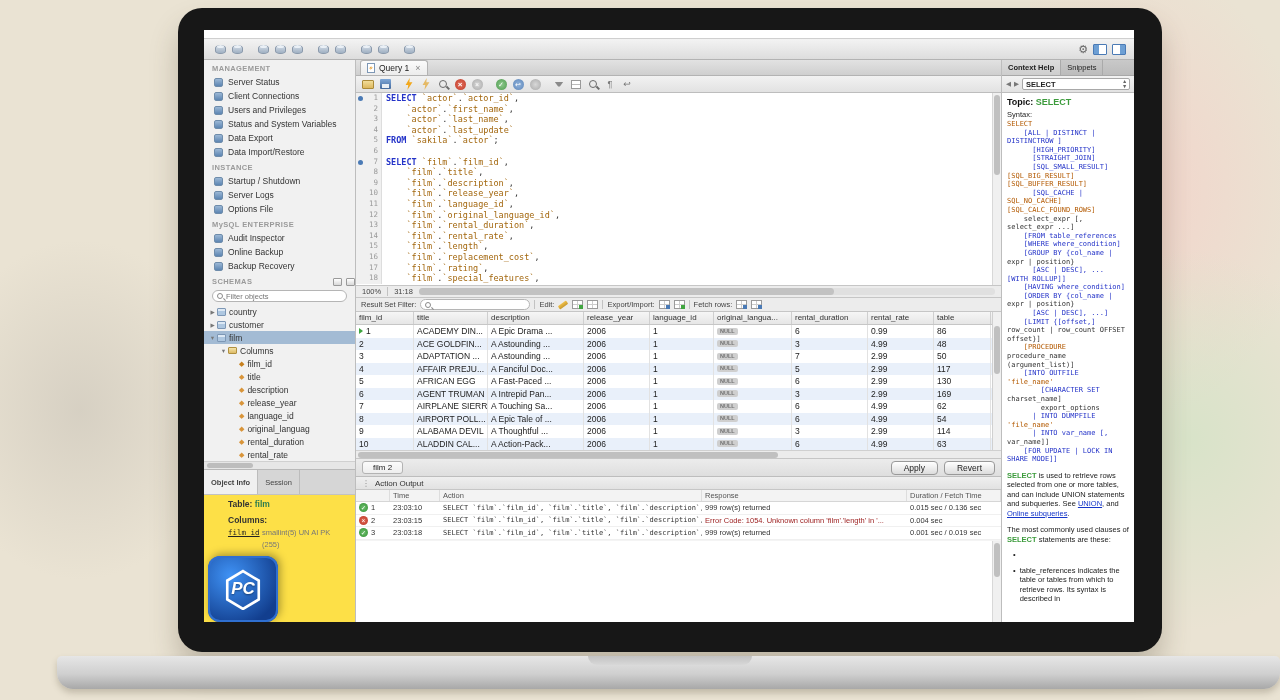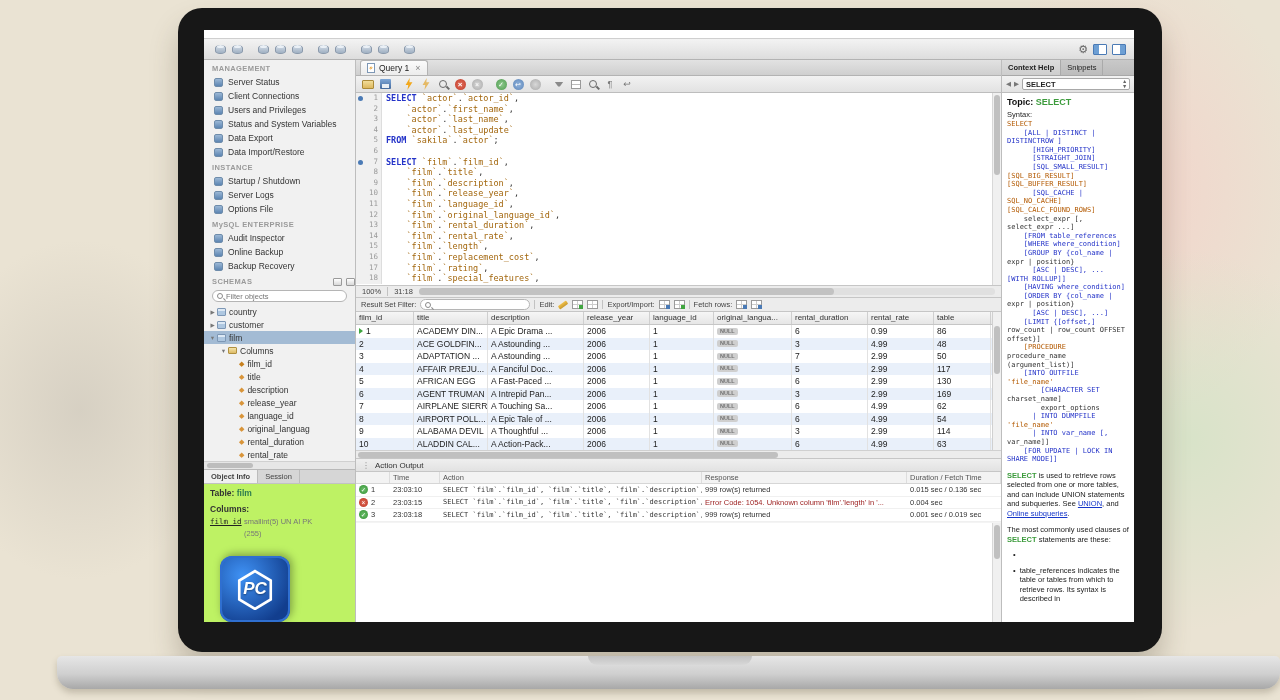--- a/index.html
+++ b/index.html
@@ -47,32 +47,32 @@
 .tree-row.sel{background:#a3bbd4}
 .arr{width:9px;font-size:5.5px;color:#777;text-align:center;flex:none}
 .tic{flex:none;margin-right:3px}
 .tic.table{width:9px;height:8px;border:1px solid #7d97b5;background:linear-gradient(#dce8f4 40%,#aec7e0 40%);border-radius:1px}
 .tic.folder{width:9px;height:7px;background:linear-gradient(#f4e3a9,#ddbb66);border:1px solid #b09040;border-radius:1px}
 .tic.dia{color:#d9953a;font-size:7px;line-height:1}
 .tic.dia.pk{color:#c7801e}
 .tlb{overflow:hidden;text-overflow:ellipsis}
 .tree-hscroll{height:8px;background:#e6e6e6;border-top:1px solid #d0d0d0;position:relative}
 .tree-hscroll .thumb{position:absolute;left:3px;top:1px;width:46px;height:5px;border-radius:3px;background:#bdbdbd}
-.info-tabs{height:15px;background:#d6d6d6;border-top:1px solid #b8b8b8;border-bottom:1px solid #c2c2c2;display:flex;align-items:stretch}
+.info-tabs{height:26px;background:#d6d6d6;border-top:1px solid #b8b8b8;border-bottom:1px solid #c2c2c2;display:flex;align-items:stretch}
 .itab{font-size:7.5px;color:#444;padding:2px 7px;display:flex;align-items:center;border-right:1px solid #bcbcbc}
 .itab.active{background:#f0f0f0;font-weight:bold}
-.obj-info{flex:1;padding:4px 6px;font-size:8.5px;color:#333;background:#bef264}
+.obj-info{flex:1;padding:4px 24px;font-size:8.5px;color:#333;background:#fde047}
 .t-line{margin-bottom:6px}
 .bld{font-weight:bold}
 .tname{color:#2e7d4f;font-weight:bold}
 .oc-row{display:flex;margin-top:3px}
 .oc-n{width:34px;font-family:"DejaVu Sans Mono",monospace;font-size:7.5px;color:#222;word-break:break-all;text-decoration:underline}
 .oc-t{flex:1;color:#777;font-size:7.5px}
 
-.watermark{position:absolute;left:16px;bottom:0;width:70px;height:66px;border-radius:12px;background:radial-gradient(circle at 32% 30%,#3f92f5,#123e8e 78%);box-shadow:0 0 0 2px #2f6fd0 inset,2px -2px 8px rgba(0,0,0,.35);display:flex;align-items:center;justify-content:center}
+.watermark{position:absolute;left:4px;bottom:0;width:70px;height:66px;border-radius:12px;background:radial-gradient(circle at 32% 30%,#3f92f5,#123e8e 78%);box-shadow:0 0 0 2px #2f6fd0 inset,2px -2px 8px rgba(0,0,0,.35);display:flex;align-items:center;justify-content:center}
 .watermark svg{position:absolute}
 .wm-txt{position:relative;color:#fff;font-weight:bold;font-style:italic;font-size:17px;font-family:"Liberation Sans",sans-serif;text-shadow:0 1px 2px rgba(0,0,0,.4)}
 
 .qtab-bar{height:16px;background:linear-gradient(#e2e2e2,#cfcfcf);border-bottom:1px solid #b3b3b3;display:flex;align-items:center;padding-left:4px}
 .qtab{height:15px;background:linear-gradient(#fbfbfb,#ececec);border:1px solid #b3b3b3;border-bottom:0;border-radius:3px 3px 0 0;display:flex;align-items:center;padding:0 6px;font-size:8.5px;color:#222;gap:4px}
 .doc-ic{width:8px;height:10px;background:#fff;border:1px solid #7d97b5;position:relative}
 .doc-ic::after{content:"";position:absolute;left:1px;top:2px;width:4px;height:4px;background:#e8a43c;clip-path:polygon(60% 0,0 60%,45% 60%,30% 100%,100% 35%,55% 35%)}
 .close-x{color:#888;font-size:9px;margin-left:2px}
 
 .ed-toolbar{height:17px;background:linear-gradient(#f2f2f2,#e2e2e2);border-bottom:1px solid #bdbdbd;display:flex;align-items:center;padding-left:5px;gap:3px}
@@ -726,20 +726,26 @@
               </div>
             </div>
           <div class="vscroll">
               <div class="thumb" style="top:14px;height:48px"></div>
             </div>
         </div>
         <div class="grid-hscroll">
             <div class="thumb"></div>
           </div>
 
+        <div class="rs-tabbar">
+          <div class="rtab">film 2</div>
+          <div class="spacer"></div>
+          <button class="mbtn">Apply</button>
+          <button class="mbtn">Revert</button>
+        </div>
 
         <div class="ao-header">
           <span class="dots">⋮</span>
           <span>Action Output</span>
         </div>
         <div class="ao-cols" id="ao-cols">
             <div class="aoc" style="width: 34px;"></div>
             <div class="aoc" style="width: 50px;">Time</div>
             <div class="aoc" style="width: 262px;">Action</div>
             <div class="aoc" style="width: 205px;">Response</div>

